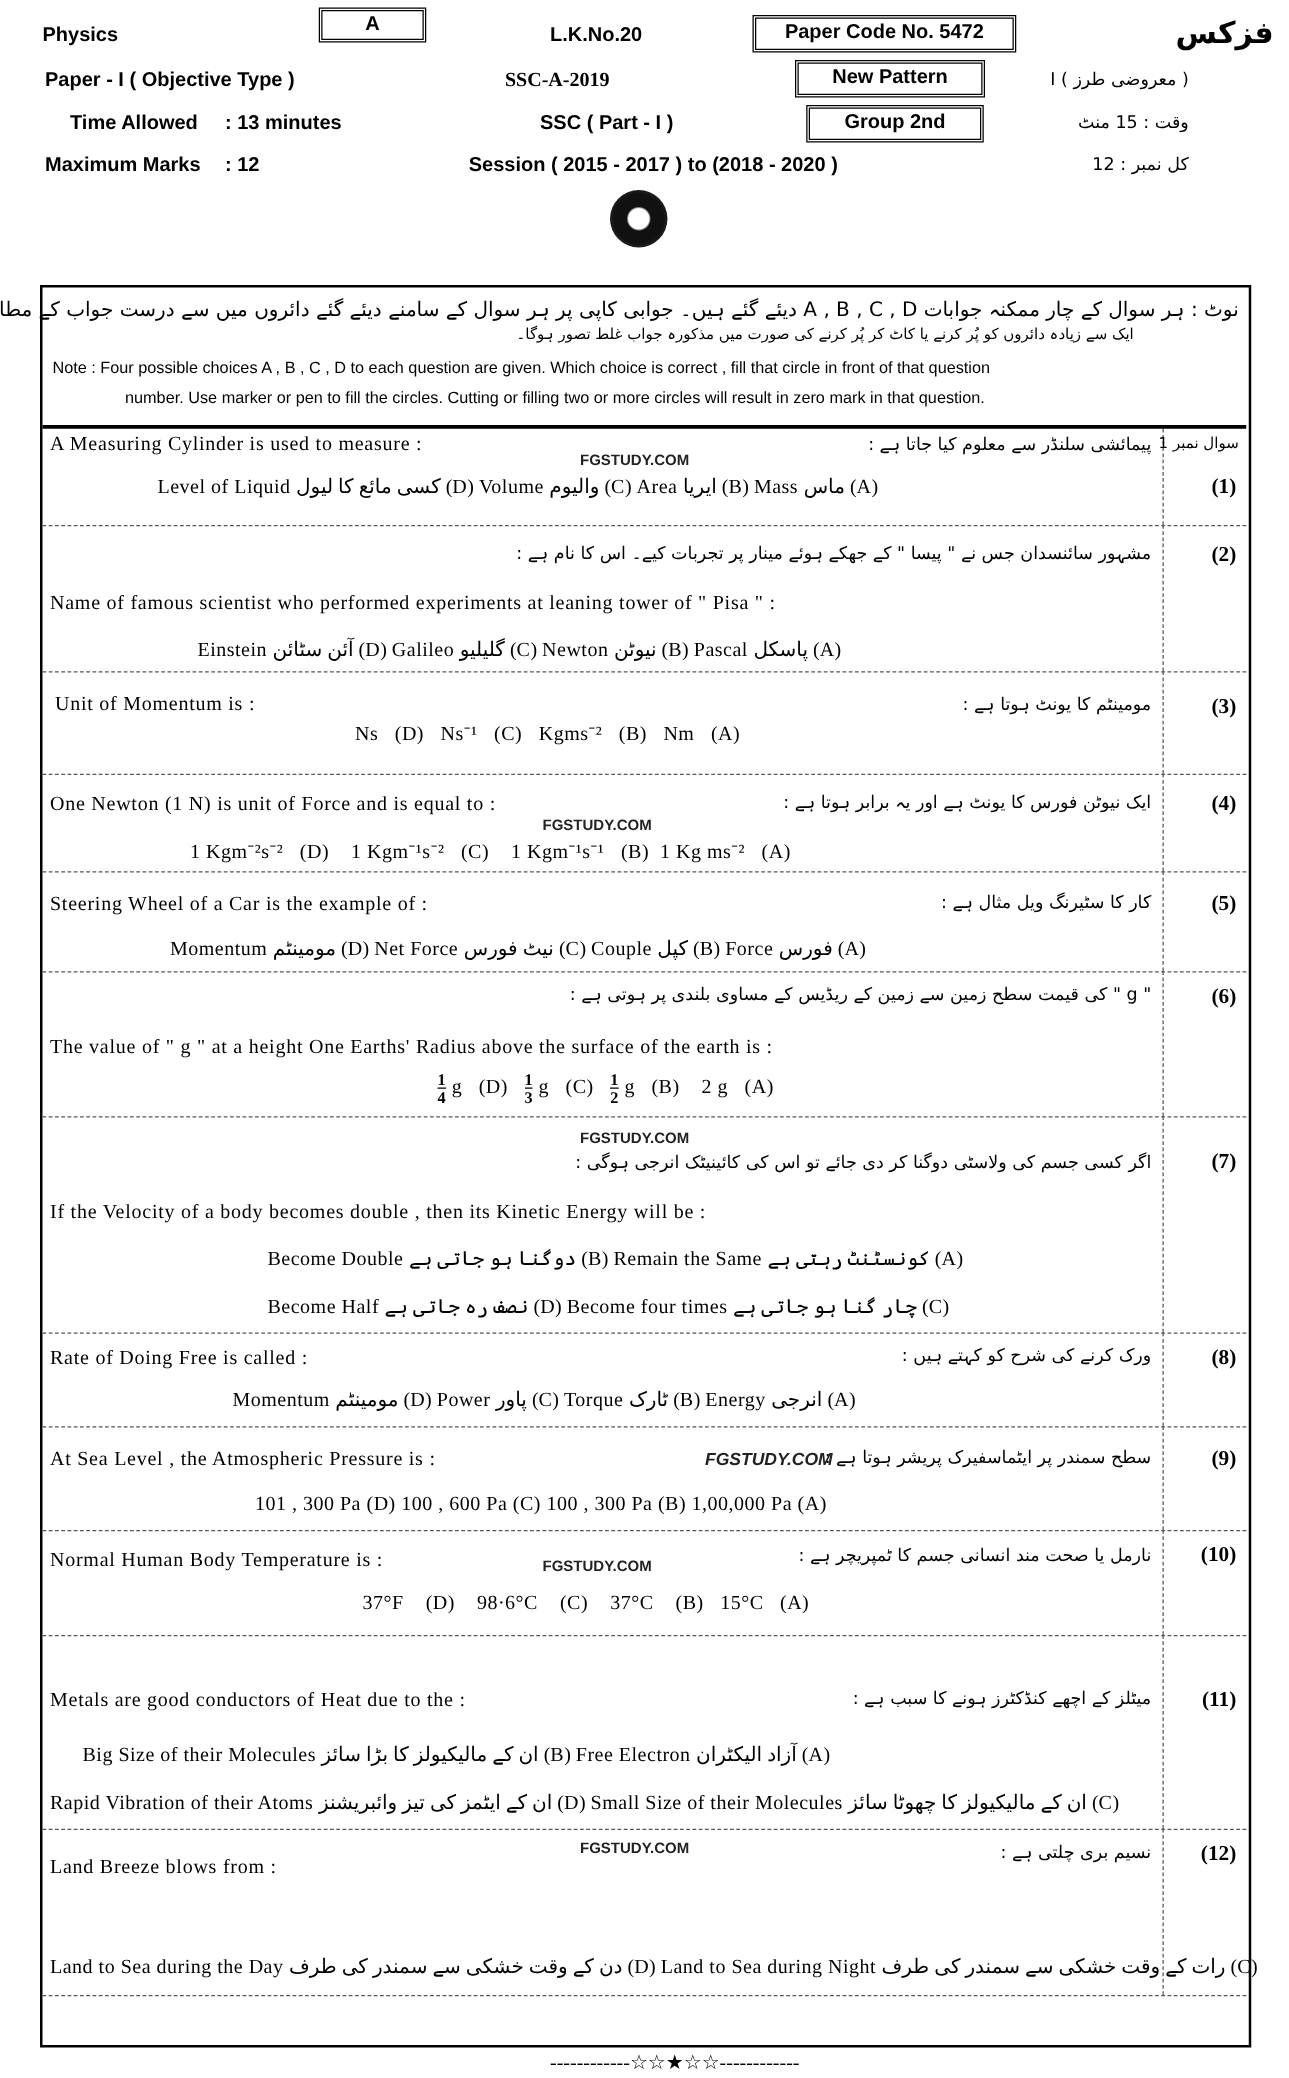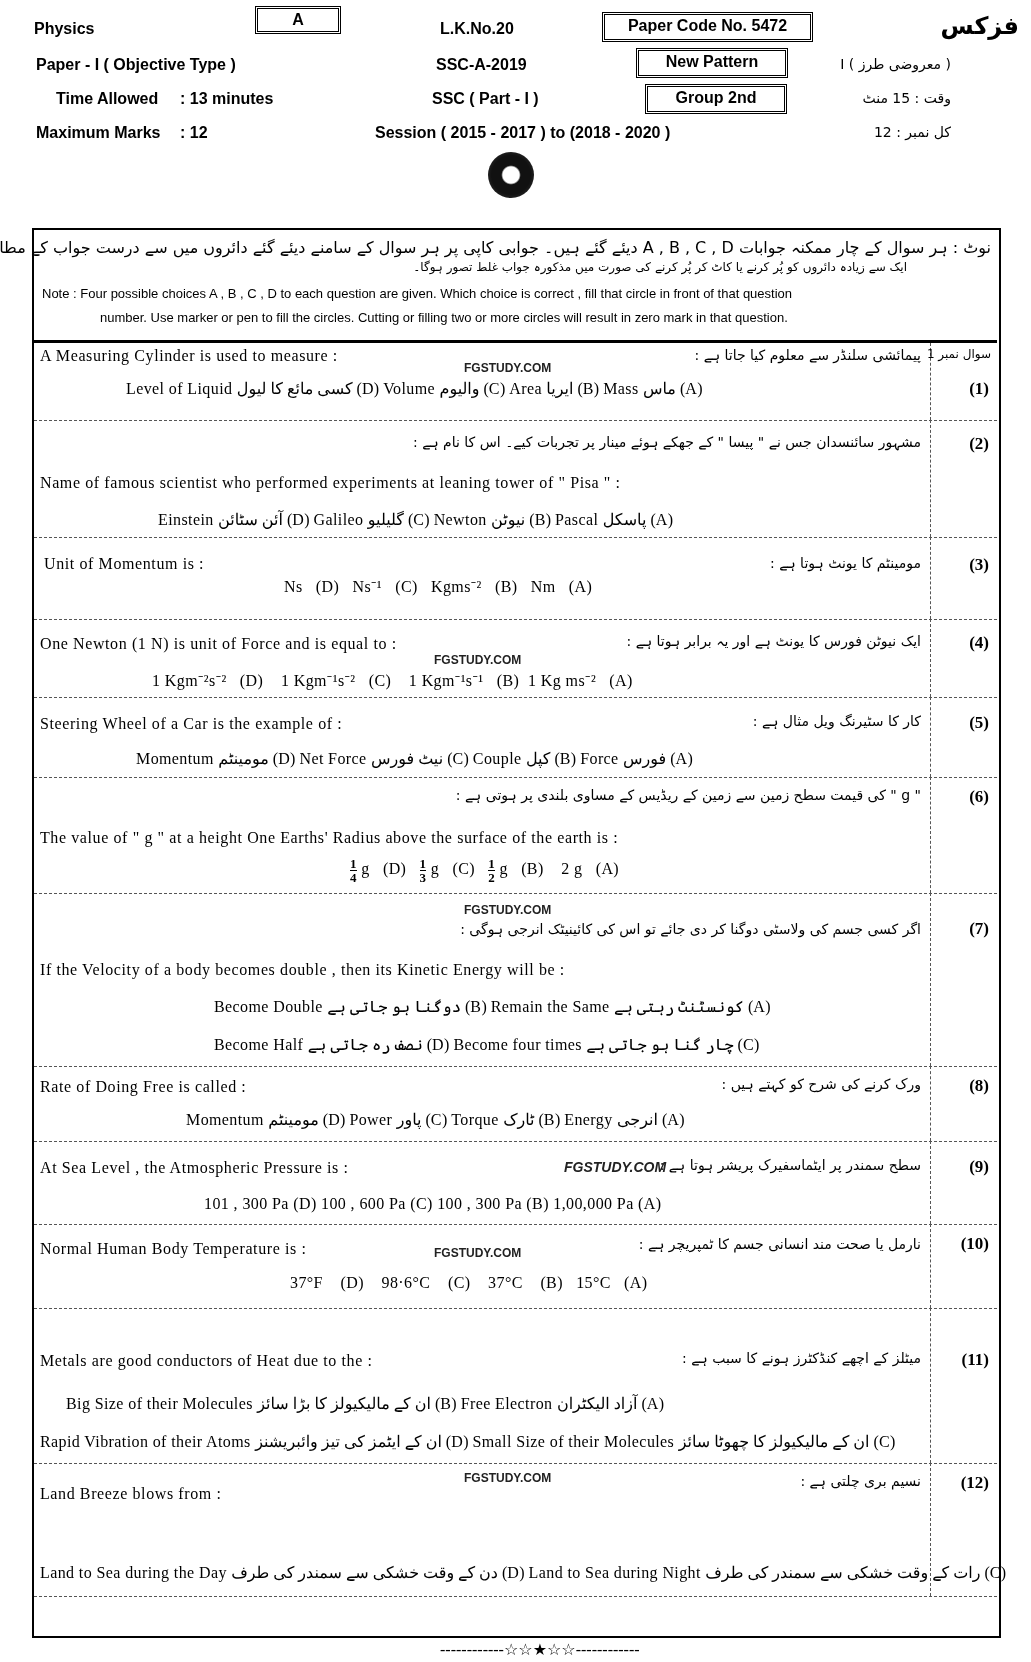--- a/index.html
+++ b/index.html
@@ -26,21 +26,21 @@
 </head>
 <body>
 
 <div class="abs hdr" style="left:34px;top:20px;">Physics</div>
 <div class="abs box" style="left:255px;top:6px;width:80px;height:22px;">A</div>
 <div class="abs hdr" style="left:440px;top:20px;">L.K.No.20</div>
 <div class="abs box" style="left:602px;top:12px;width:205px;height:24px;">Paper Code No. 5472</div>
 <div class="abs urdu" style="right:12px;top:12px;font-size:24px;font-weight:bold;">فزکس</div>
 
 <div class="abs hdr" style="left:36px;top:56px;">Paper - I ( Objective Type )</div>
-<div class="abs hdr" style="left:436px;top:56px;">SSC-A-2019</div>
+<div class="abs hdr" style="left:404px;top:56px;font-family:Liberation Serif, serif;">SSC-A-2019</div>
 <div class="abs box" style="left:636px;top:48px;width:146px;height:24px;">New Pattern</div>
 <div class="abs urdu" style="right:80px;top:56px;">( معروضی طرز ) I</div>
 
 <div class="abs hdr" style="left:36px;top:90px;margin-left:20px;">Time Allowed</div>
 <div class="abs hdr" style="left:180px;top:90px;">: 13 minutes</div>
 <div class="abs hdr" style="left:432px;top:90px;">SSC ( Part - I )</div>
 <div class="abs box" style="left:645px;top:84px;width:136px;height:24px;">Group 2nd</div>
 <div class="abs urdu" style="right:80px;top:90px;">وقت : 15 منٹ</div>
 
 <div class="abs hdr" style="left:36px;top:124px;">Maximum Marks</div>

